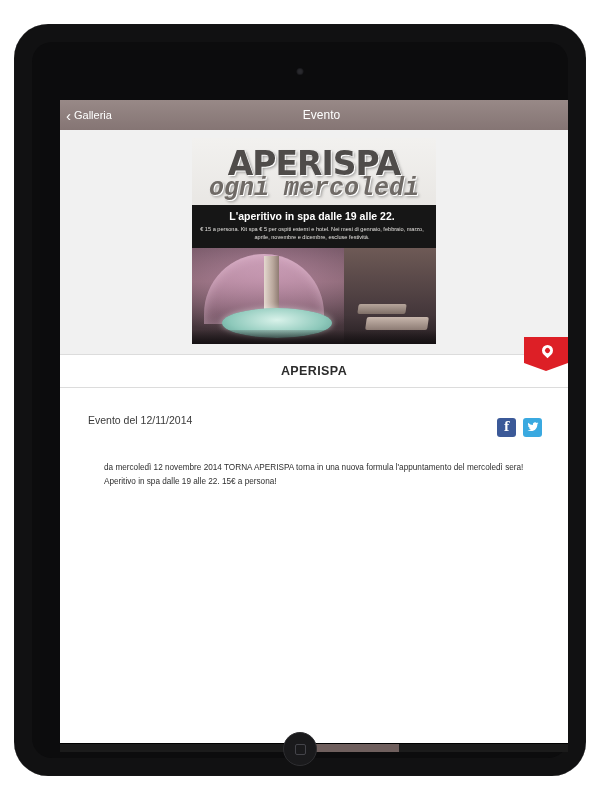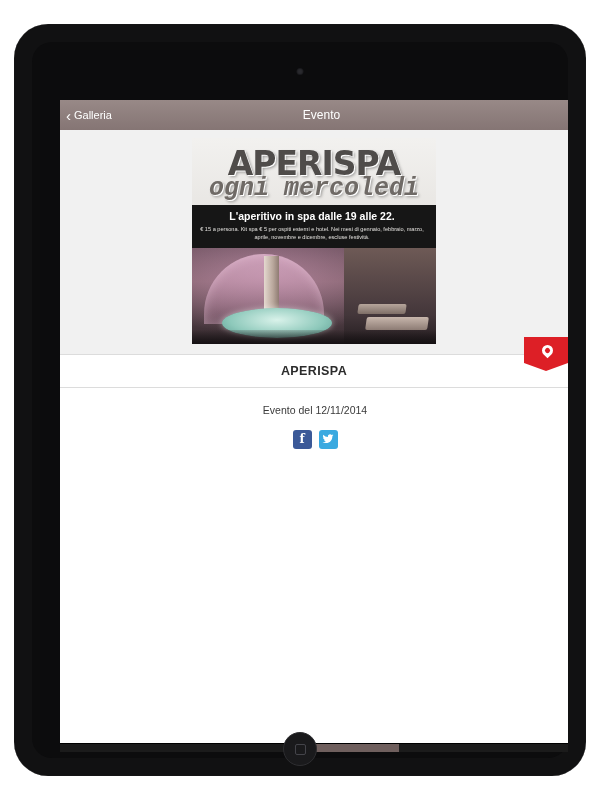--- a/index.html
+++ b/index.html
@@ -253,21 +253,20 @@
     font-weight: bold;
     color: #2c2c2c;
     letter-spacing: 0.4px;
   }
 
   .meta-row {
     display: flex;
     align-items: center;
     justify-content: space-between;
     padding: 16px 26px 10px 28px;
-    flex-direction: column;
   }
   .meta-date {
     font-size: 10.5px;
     color: #3a3a3a;
   }
   .social {
     display: flex;
     gap: 7px;
     margin-top: 14px;
   }
@@ -370,20 +369,21 @@
             <span>f</span>
           </div>
           <div class="soc-btn soc-tw">
             <svg viewBox="0 0 24 24">
               <path d="M23 4.6a9 9 0 0 1-2.6.7 4.5 4.5 0 0 0 2-2.5 9 9 0 0 1-2.9 1.1 4.5 4.5 0 0 0-7.7 4.1A12.8 12.8 0 0 1 2.5 3.3a4.5 4.5 0 0 0 1.4 6 4.4 4.4 0 0 1-2-.6 4.5 4.5 0 0 0 3.6 4.4 4.5 4.5 0 0 1-2 .1 4.5 4.5 0 0 0 4.2 3.1A9 9 0 0 1 1 18.1a12.7 12.7 0 0 0 6.9 2c8.3 0 12.8-6.9 12.8-12.8v-.6A9 9 0 0 0 23 4.6z"></path>
             </svg>
           </div>
         </div>
       </div>
 
+      <div class="body-text">da mercoledì 12 novembre 2014 TORNA APERISPA torna in una nuova formula l'appuntamento del mercoledì sera! Aperitivo in spa dalle 19 alle 22. 15€ a persona!</div>
     </div>
 
     <div class="tabbar">
 
       <div class="tab">
         <span class="ic">
           <svg viewBox="0 0 24 24">
               <path d="M3 11 12 3l9 8"></path>
               <path d="M5.5 10.5V21h13V10.5"></path>
             </svg>

